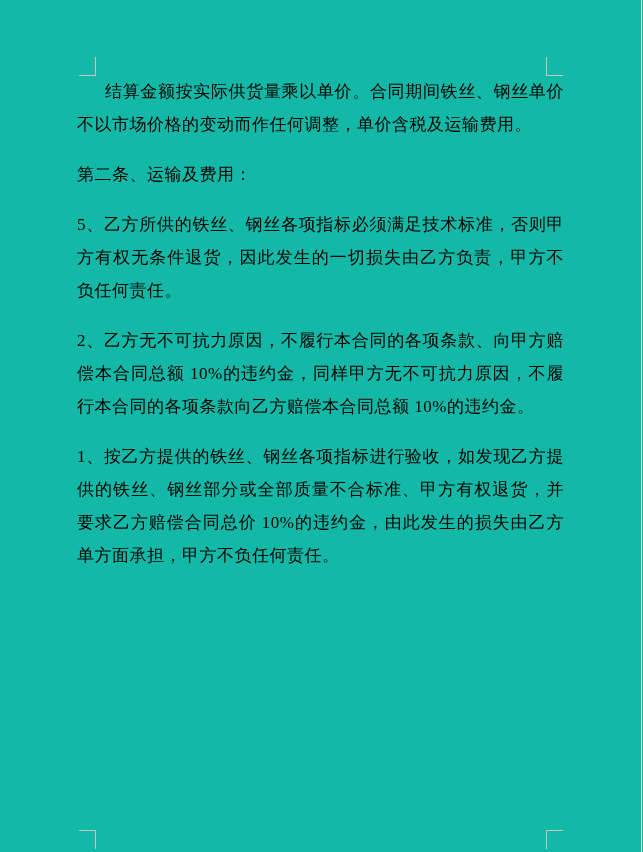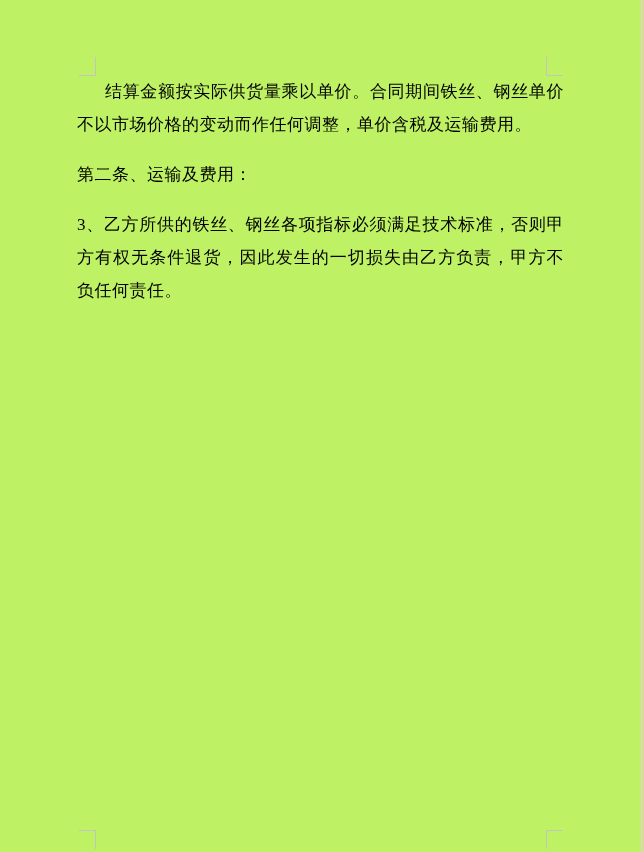--- a/index.html
+++ b/index.html
@@ -4,21 +4,21 @@
 <style>
   html, body {
     margin: 0;
     padding: 0;
     background: #ffffff;
   }
   .screen {
     position: relative;
     width: 643px;
     height: 852px;
-    background: #bef264;
+    background: #14b8a6;
     overflow: hidden;
     font-family: "Liberation Serif", "DejaVu Serif", serif;
   }
   .text-area {
     position: absolute;
     left: 77px;
     top: 75px;
     width: 487px;
     color: #000000;
     font-size: 17px;
@@ -61,22 +61,24 @@
   <div class="crop bl"></div>
   <div class="crop br"></div>
 
   <div class="page-edge-right"></div>
 
   <div class="text-area">
     <p class="indent-first">结算金额按实际供货量乘以单价。合同期间铁丝、钢丝单价不以市场价格的变动而作任何调整，单价含税及运输费用。</p>
 
     <p>第二条、运输及费用：</p>
 
-    <p>3、乙方所供的铁丝、钢丝各项指标必须满足技术标准，否则甲方有权无条件退货，因此发生的一切损失由乙方负责，甲方不负任何责任。</p>
+    <p>5、乙方所供的铁丝、钢丝各项指标必须满足技术标准，否则甲方有权无条件退货，因此发生的一切损失由乙方负责，甲方不负任何责任。</p>
 
 
+    <p>2、乙方无不可抗力原因，不履行本合同的各项条款、向甲方赔偿本合同总额 10%的违约金，同样甲方无不可抗力原因，不履行本合同的各项条款向乙方赔偿本合同总额 10%的违约金。</p>
 
 
+    <p>1、按乙方提供的铁丝、钢丝各项指标进行验收，如发现乙方提供的铁丝、钢丝部分或全部质量不合标准、甲方有权退货，并要求乙方赔偿合同总价 10%的违约金，由此发生的损失由乙方单方面承担，甲方不负任何责任。</p>
 
 
   </div>
 
 </div>
 
 </body></html>

